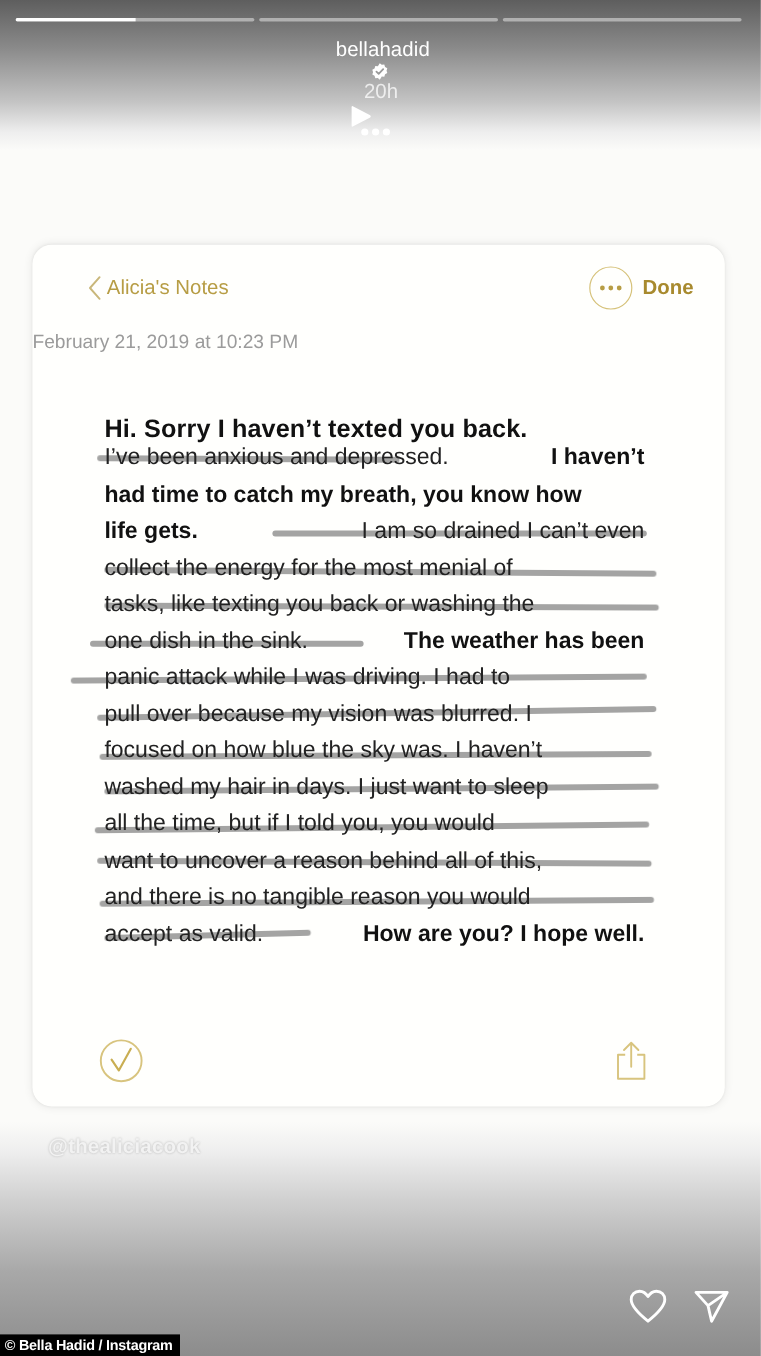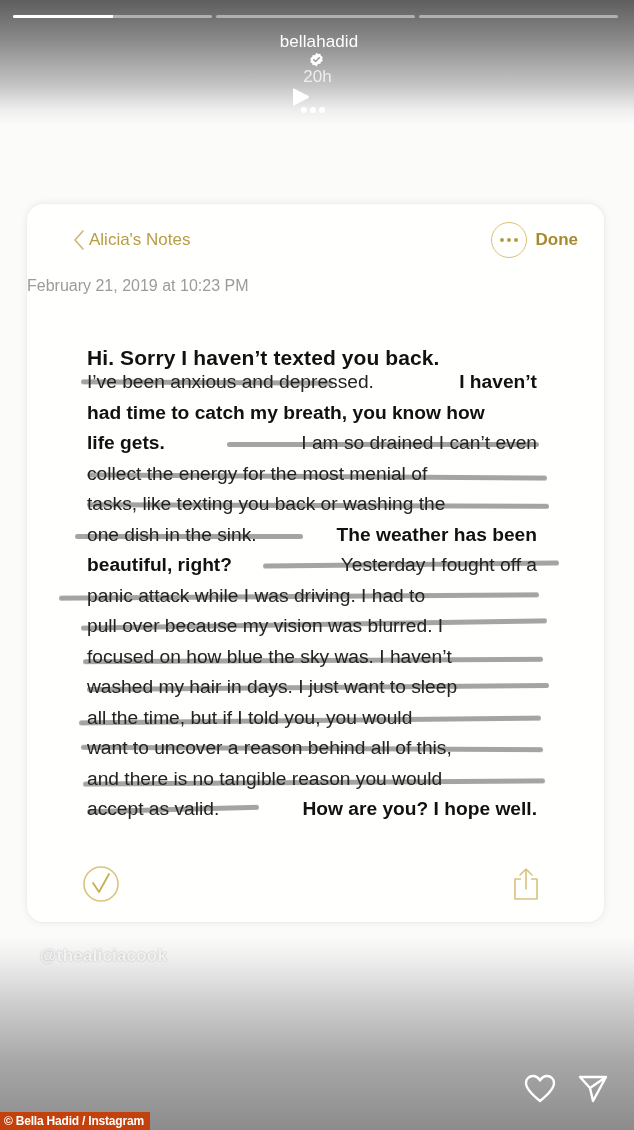--- a/index.html
+++ b/index.html
@@ -126,21 +126,21 @@
       text-shadow: 0 0 2px rgba(0,0,0,0.25);
       letter-spacing: 0.2px;
     }
 
     
     .footer-actions {
       position: absolute; top: 1074px; right: 26px; display: flex; gap: 22px; align-items: center;
     }
     .credit {
       position: absolute; left: 0; bottom: 0; height: 18px; padding: 0 6px 0 4px;
-      background: #c2410c; color: #fff; font-size: 12px; line-height: 18px;
+      background: #000000; color: #fff; font-size: 12px; line-height: 18px;
       font-weight: 700; letter-spacing: -0.2px;
     }
   </style>
 </head>
 <body>
 
 <div class="progress">
   <div class="seg">
       <div class="fill" style="width:50%"></div>
     </div>
@@ -222,25 +222,20 @@
       <span class="w">tasks, like texting you back or washing the</span>
       <div class="scribble" style="left:0px; top:14px; width:462px; transform:rotate(0.2deg);"></div>
     </div>
 
     <div class="note-line">
       <span class="w">one dish in the sink.</span>
       <span class="w b">The weather has been</span>
       <div class="scribble" style="left:-12px; top:14px; width:228px;"></div>
     </div>
 
-    <div class="note-line">
-      <span class="w b">beautiful, right?</span>
-      <span class="w">Yesterday I fought off a</span>
-      <div class="scribble" style="left:176px; top:12px; width:296px; transform:rotate(-0.6deg);"></div>
-    </div>
 
     <div class="note-line">
       <span class="w">panic attack while I was driving. I had to</span>
       <div class="scribble" style="left:-28px; top:13px; width:480px; transform:rotate(-0.4deg);"></div>
     </div>
 
     <div class="note-line">
       <span class="w">pull over because my vision was blurred. I</span>
       <div class="scribble" style="left:-6px; top:11px; width:466px; transform:rotate(-0.9deg);"></div>
     </div>

